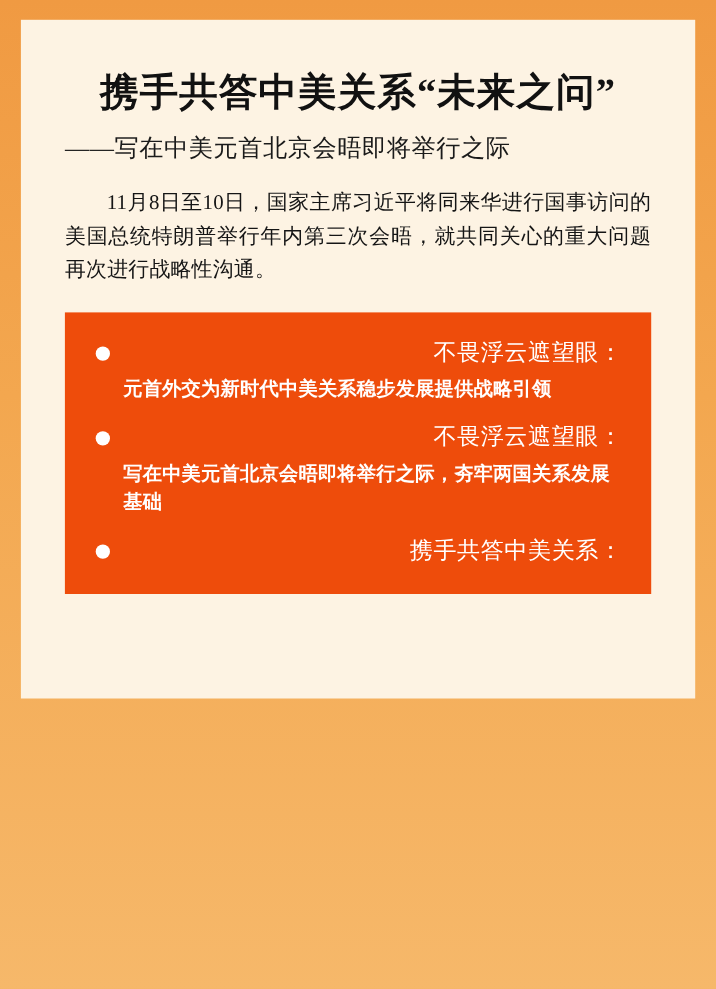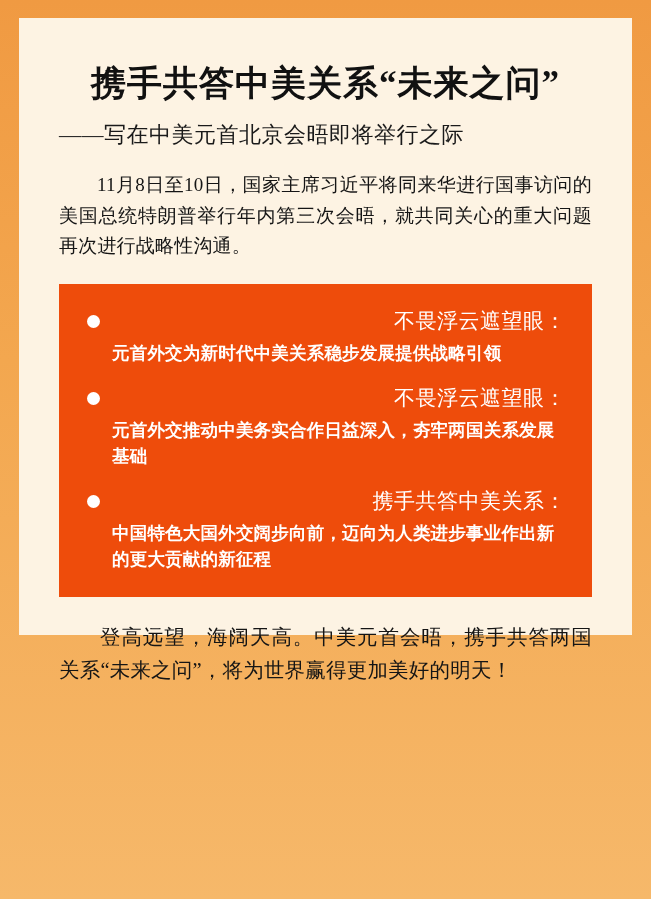--- a/index.html
+++ b/index.html
@@ -134,32 +134,28 @@
         <div class="hl-content">
           <div class="hl-head">不畏浮云遮望眼：</div>
           <div class="hl-desc">元首外交为新时代中美关系稳步发展提供战略引领</div>
         </div>
       </div>
 
       <div class="hl-item">
         <span class="bullet"></span>
         <div class="hl-content">
           <div class="hl-head">不畏浮云遮望眼：</div>
-          <div class="hl-desc">元首外交推动中美务实合作日益深入，夯牢两国关系发展基础</div>
+          <div class="hl-desc">写在中美元首北京会晤即将举行之际，夯牢两国关系发展基础</div>
         </div>
       </div>
 
       <div class="hl-item">
         <span class="bullet"></span>
         <div class="hl-content">
           <div class="hl-head">携手共答中美关系：</div>
-          <div class="hl-desc">中国特色大国外交阔步向前，迈向为人类进步事业作出新的更大贡献的新征程</div>
         </div>
       </div>
 
     </div>
 
-    <div class="closing">
-      <p>登高远望，海阔天高。中美元首会晤，携手共答两国关系“未来之问”，将为世界赢得更加美好的明天！</p>
-    </div>
 
   </div>
 </div>
 
 </body></html>

